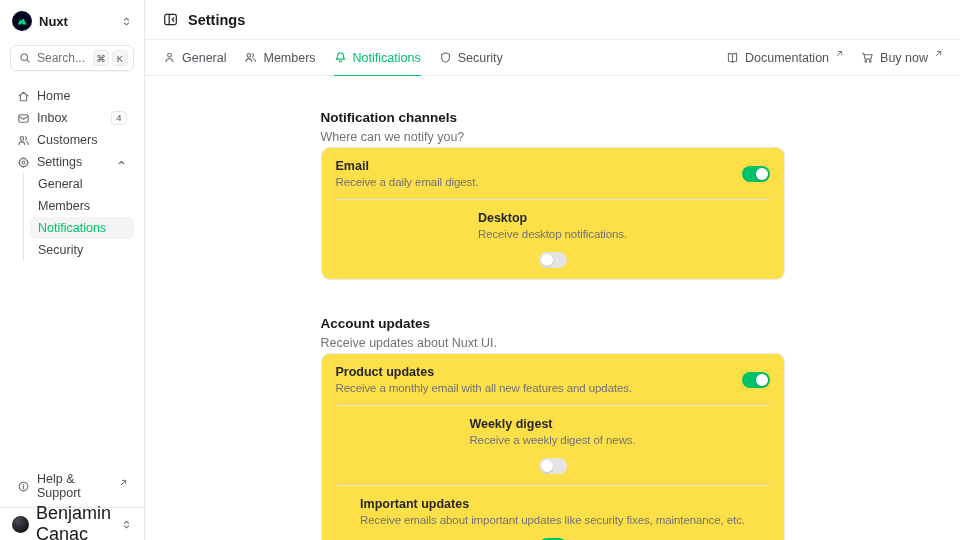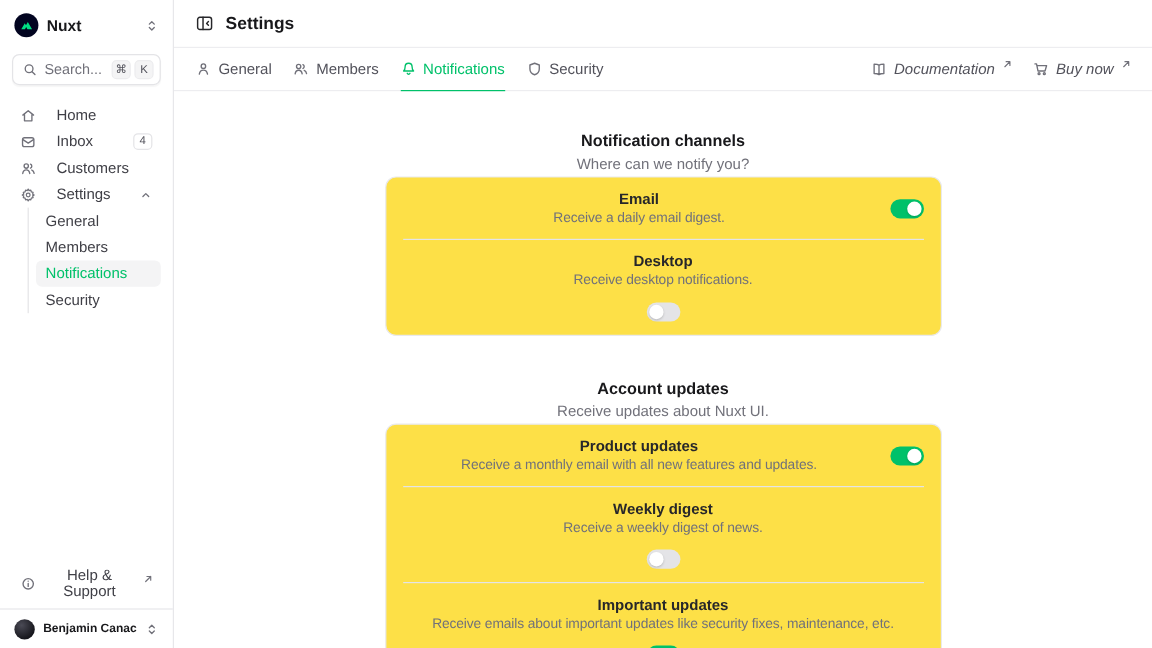--- a/index.html
+++ b/index.html
@@ -1,57 +1,57 @@
 <!DOCTYPE html>
 <html><head>
 <meta charset="utf-8">
 <style>
   * { margin:0; padding:0; box-sizing:border-box; }
   html,body { width:960px; height:540px; overflow:hidden; }
   body { font-family:"Liberation Sans", sans-serif; color:#18181b; background:#fff; font-size:13px; }
-  .app { display:flex; width:960px; height:540px;text-align:center; }
+  .app { display:flex; width:960px; height:540px; }
 
   
   .sidebar { width:145px; min-width:145px; border-right:1px solid #e7e7ea; display:flex; flex-direction:column; padding:9px 10px 0; background:#fff; }
   .logo-row { display:flex; align-items:center; gap:7px; height:24px; padding:0 2px; cursor:pointer; }
   .logo-badge { width:20px; height:20px; border-radius:50%; background:#020420; display:flex; align-items:center; justify-content:center; }
   .logo-name { font-weight:700; font-size:13px; color:#18181b; }
   .select-caret { margin-left:auto; color:#71717a; display:flex; }
   .search { margin-top:12px; height:26px; border:1px solid #e4e4e7; border-radius:6px; display:flex; align-items:center; gap:6px; padding:0 5px 0 8px; color:#71717a; font-size:12px; background:#fff; box-shadow:0 1px 1px rgba(0,0,0,.04); cursor:text; }
   .search .ph { white-space:nowrap; }
   .kbds { margin-left:auto; display:flex; gap:3px; }
   .kbds kbd { font-family:"Liberation Sans",sans-serif; background:#f4f4f5; border:1px solid #ececee; border-radius:4px; height:16px; min-width:16px; padding:0 2px; display:flex; align-items:center; justify-content:center; font-size:9.5px; color:#52525b; }
   nav.sb-nav { margin-top:14px; display:flex; flex-direction:column; }
-  .nav-item { display:flex; align-items:center; gap:17px; height:22px; padding:0 7px; border-radius:5px; font-size:12.5px; color:#3f3f46; cursor:pointer; }
+  .nav-item { display:flex; align-items:center; gap:7px; height:22px; padding:0 7px; border-radius:5px; font-size:12.5px; color:#3f3f46; cursor:pointer; }
   .nav-item .nicon { color:#71717a; display:flex; flex-shrink:0; }
   .nav-item .chev { margin-left:auto; color:#71717a; display:flex; }
   .badge { margin-left:auto; font-size:9.5px; color:#52525b; border:1px solid #e4e4e7; border-radius:4px; padding:1.5px 4.5px; line-height:1; background:#fff; }
   .subnav { margin-left:13px; border-left:1px solid #e4e4e7; padding-left:6px; display:flex; flex-direction:column; }
   .subnav .nav-item { padding-left:8px; }
   .nav-item.active { background:#f4f4f5; color:#00c16a; }
   .sb-spacer { flex:1; }
   .sb-footer { display:flex; flex-direction:column; margin-bottom:4px; }
   .sidebar-divider { border-top:1px solid #e7e7ea; margin:6px -10px 0; }
-  .user-row { display:flex; align-items:center; gap:7px; height:32px; padding:0 2px; font-size:10px; font-weight:700; color:#18181b; cursor:pointer; }
+  .user-row { display:flex; align-items:center; gap:7px; height:32px; padding:0 2px; font-size:18px; font-weight:400; color:#18181b; cursor:pointer; }
   .avatar { width:17px; height:17px; border-radius:50%; background:radial-gradient(circle at 35% 30%, #4a4a55, #17171d 70%); flex-shrink:0; }
   .ext-arrow { color:#71717a; display:flex; transform:translateY(-4px); margin-left:1px; }
 
   
   main { flex:1; min-width:0; display:flex; flex-direction:column; background:#fff; }
   .topbar { height:40px; min-height:40px; border-bottom:1px solid #ededf0; display:flex; align-items:center; gap:10px; padding:0 18px; }
   .panel-btn { display:flex; color:#27272a; cursor:pointer; }
   .topbar-title { font-size:14.5px; font-weight:700; }
   .tabbar { height:36px; min-height:36px; border-bottom:1px solid #ededf0; display:flex; align-items:center; padding:0 18px; gap:18px; }
   .tab { position:relative; height:100%; display:flex; align-items:center; gap:6px; font-size:12.5px; font-weight:500; color:#52525b; cursor:pointer; }
   .tab .ticon { color:#71717a; display:flex; }
   .tab.active { color:#00c16a; }
   .tab.active .ticon { color:#00c16a; }
   .tab.active::after { content:""; position:absolute; left:0; right:0; bottom:-1px; height:1.5px; background:#00c16a; }
   .tab-actions { margin-left:auto; display:flex; gap:18px; }
-  .action { display:flex; align-items:center; gap:6px; font-size:12.5px; color:#52525b; cursor:pointer;font-style:italic; }
+  .action { display:flex; align-items:center; gap:6px; font-size:12.5px; color:#52525b; cursor:pointer; }
   .action .ticon { color:#71717a; display:flex; }
 
   .content { flex:1; overflow:hidden; padding-top:34px; }
   .col { width:464px; margin:0 auto; }
   .section + .section { margin-top:36px; }
   .sec-title { font-size:13.5px; font-weight:700; color:#18181b; }
   .sec-desc { margin-top:5px; font-size:12.5px; color:#71717a; }
   .card { margin-top:3px; background:#fde047; border:1px solid #e9e9ec; border-radius:9px; padding:0 14px; }
   .row { display:flex; align-items:center; padding:11px 0; gap:12px; }
   .row + .row { border-top:1px solid #e4e4e7;flex-direction:column; }

